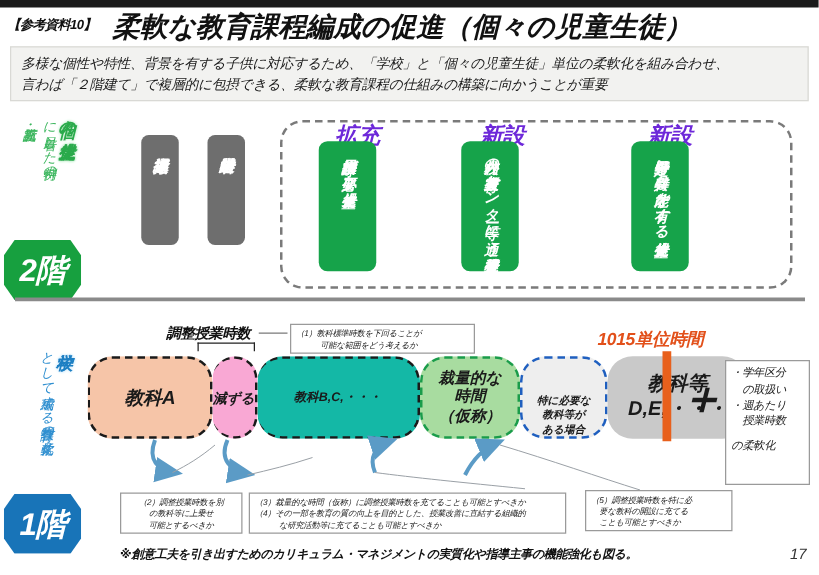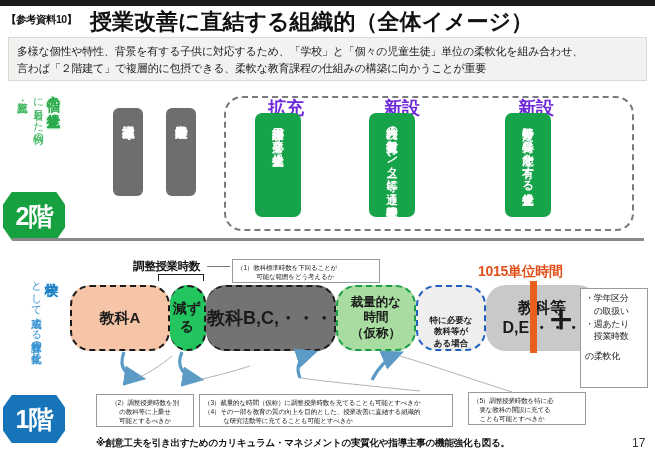--- a/index.html
+++ b/index.html
@@ -2,21 +2,21 @@
 <html lang="ja"><head>
 <meta charset="utf-8">
 <style>
   html,body{margin:0;padding:0;}
   body{
     width:655px;height:460px;
     background:#ffffff;
     font-family:"Liberation Sans","DejaVu Sans",sans-serif;
     overflow:hidden;position:relative;
   }
-  .slide{position:relative;width:655px;height:336px;}
+  .slide{position:relative;width:655px;height:336px;font-style:italic;}
 
   
   .topbar{position:absolute;left:0;top:0;width:655px;height:6px;background:#1a1a1a;}
 
   
   .header{position:absolute;left:0;top:6px;width:655px;height:30px;}
   .refno{position:absolute;left:6px;top:7px;font-size:10.5px;font-weight:bold;color:#111;letter-spacing:-0.5px;}
   .maintitle{position:absolute;left:90px;top:1px;font-size:22px;font-weight:bold;color:#111;letter-spacing:0px;white-space:nowrap;}
 
   
@@ -96,22 +96,22 @@
   .co3{left:199px;top:394px;width:254px;height:33px;}
   .co4{left:468px;top:392px;width:118px;height:33px;}
 
   .bar-row{position:absolute;left:70px;top:285px;width:528px;height:66px;}
   .seg{
     position:absolute;top:0;height:66px;box-sizing:border-box;
     display:flex;align-items:center;justify-content:center;text-align:center;
     font-weight:bold;color:#1a1a1a;border-radius:20px;
   }
   .seg-a{left:0px;width:100px;background:#f6c5a8;border:2.2px dashed #1a1a1a;font-size:15px;}
-  .seg-gen{left:100px;width:36px;background:#22c55e;border:2.2px dashed #1a1a1a;border-left:none;font-size:14px;}
-  .seg-bc{left:136px;width:130px;background:#737373;border:2.2px dashed #1a1a1a;border-left:none;font-size:18px;}
+  .seg-gen{left:100px;width:36px;background:#f9a8d4;border:2.2px dashed #1a1a1a;border-left:none;font-size:11px;}
+  .seg-bc{left:136px;width:130px;background:#14b8a6;border:2.2px dashed #1a1a1a;border-left:none;font-size:10px;}
   .seg-sai{left:266px;width:80px;background:#a8dca0;border:2.2px dashed #1a9c4a;font-size:12.5px;line-height:1.25;}
   .seg-toku{left:346px;width:70px;background:#eeeeee;border:2.2px dashed #1f5fbf;font-size:8.5px;line-height:1.35;align-items:flex-end;}
   .seg-de{left:416px;width:112px;background:#c9c9c9;font-size:16px;line-height:1.25;text-align:center;}
 
   .orange-cap{position:absolute;left:530px;top:281px;width:7px;height:72px;background:#e8601c;}
   .unit-label{position:absolute;left:478px;top:263px;font-size:14px;font-weight:bold;color:#e2501a;letter-spacing:-0.3px;}
 
   .plus{position:absolute;left:543px;top:300px;font-size:36px;font-weight:bold;color:#1a1a1a;line-height:1;}
   .rightnote{
     position:absolute;left:580px;top:288px;width:68px;height:100px;
@@ -127,21 +127,21 @@
 </style>
 </head>
 <body>
 
 <div class="slide">
 
   <div class="topbar"></div>
 
   <div class="header">
     <div class="refno">【参考資料10】</div>
-    <div class="maintitle">授業改善に直結する組織的（全体イメージ）</div>
+    <div class="maintitle">柔軟な教育課程編成の促進（個々の児童生徒）</div>
   </div>
 
   <div class="lead">
     <p>多様な個性や特性、背景を有する子供に対応するため、「学校」と「個々の児童生徒」単位の柔軟化を組み合わせ、</p>
     <p>言わば「２階建て」で複層的に包摂できる、柔軟な教育課程の仕組みの構築に向かうことが重要</p>
   </div>
 
   <div class="f2-label">
     <div class="vert v1">個々の児童生徒</div>
     <div class="vert v2">に着目した特例の</div>

